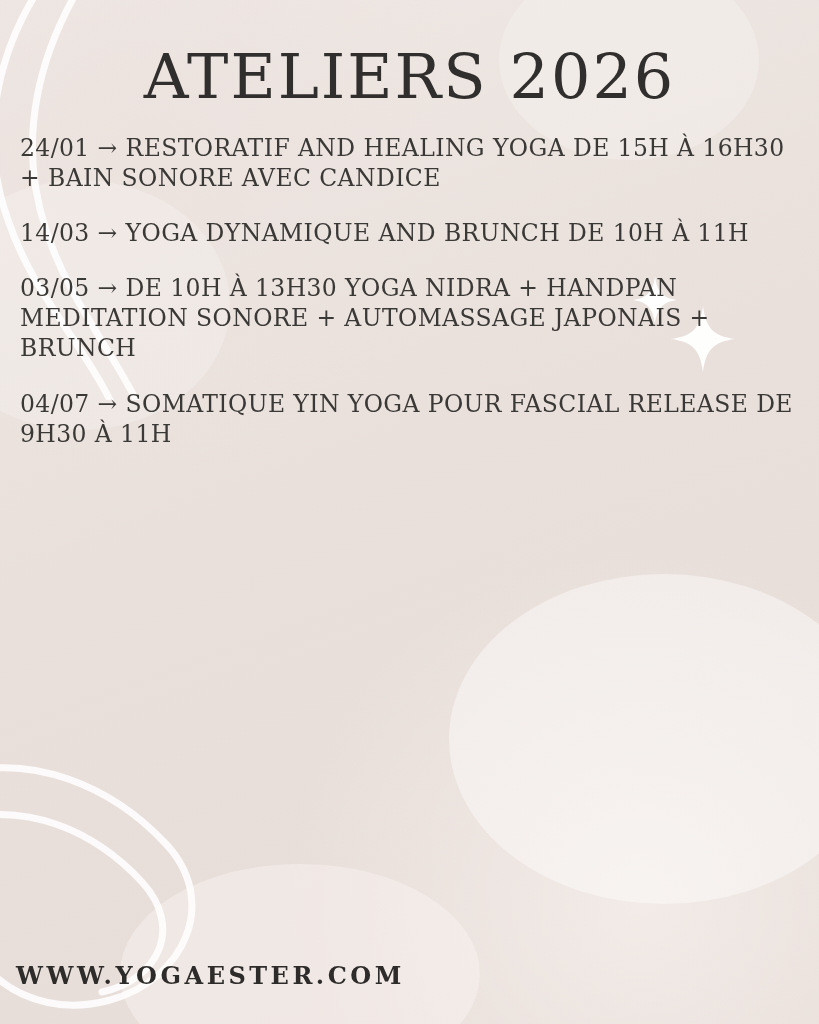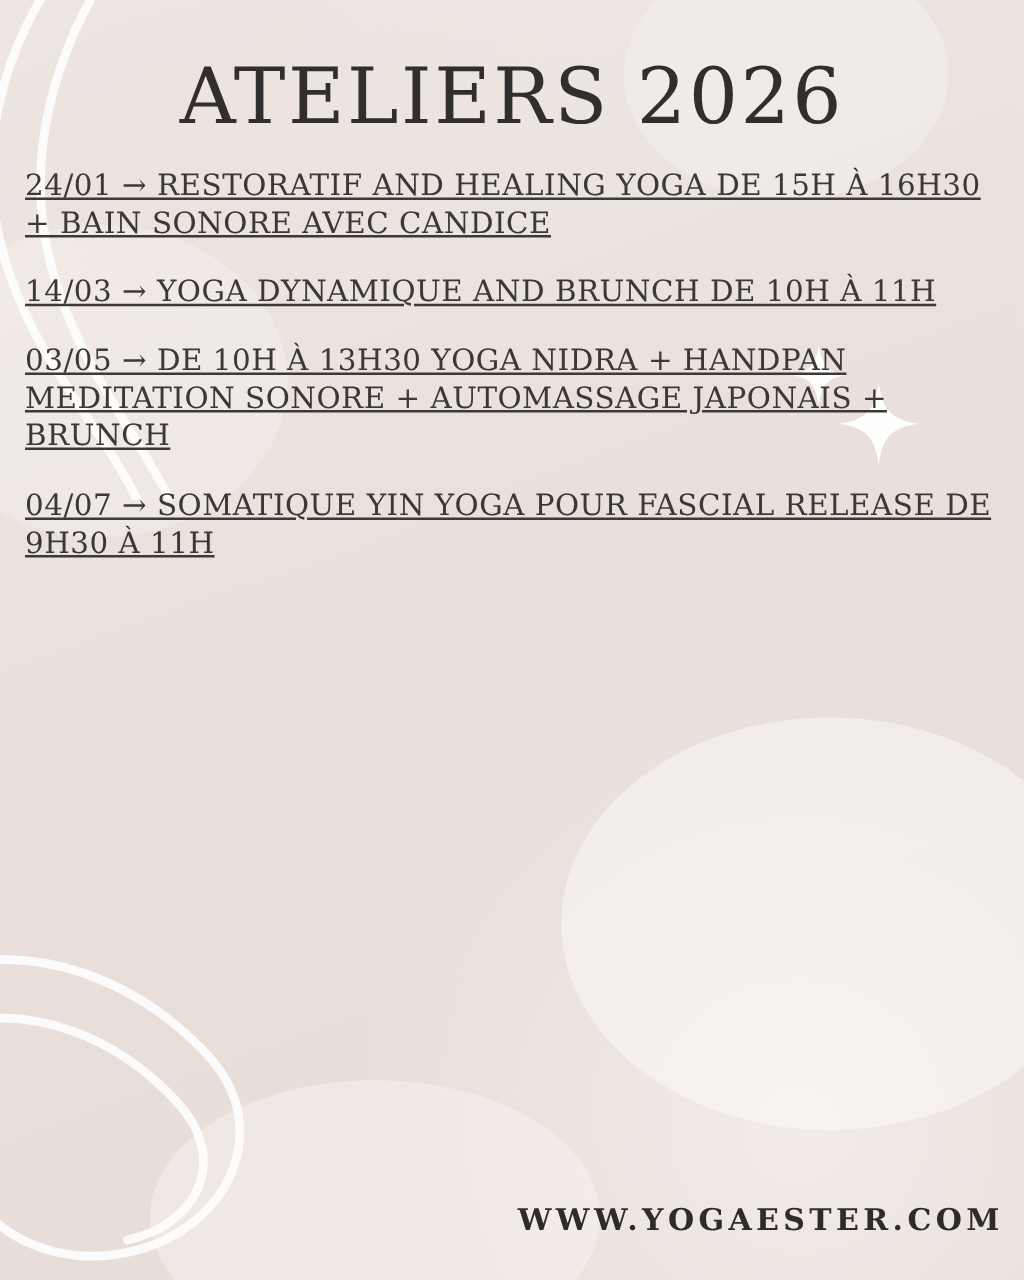--- a/index.html
+++ b/index.html
@@ -95,35 +95,34 @@
     margin: 6px 0 24px 0;
     font-family: "DejaVu Serif", serif;
     font-stretch: normal;
   }
 
   .list {
     margin: 0;
     padding: 0 4px 0 4px;
     list-style: none;
     flex: 1 1 auto;
-    text-decoration: underline;
   }
   .list-item {
     font-size: 23.5px;
     line-height: 1.28;
     letter-spacing: 0.4px;
     margin-bottom: 25px;
     color: #3b3936;
     font-family: "DejaVu Serif", serif;
     text-transform: uppercase;
   }
   .list-item:last-child { margin-bottom: 0; margin-top: 12px; }
 
   .footer {
-    text-align: right;
+    text-align: left;
     font-size: 24px;
     letter-spacing: 3.5px;
     color: #2e2c2a;
     padding: 0 0 34px 0;
     font-family: "DejaVu Serif", serif;
     font-weight: 700;
   }
 </style>
 </head>
 <body>

